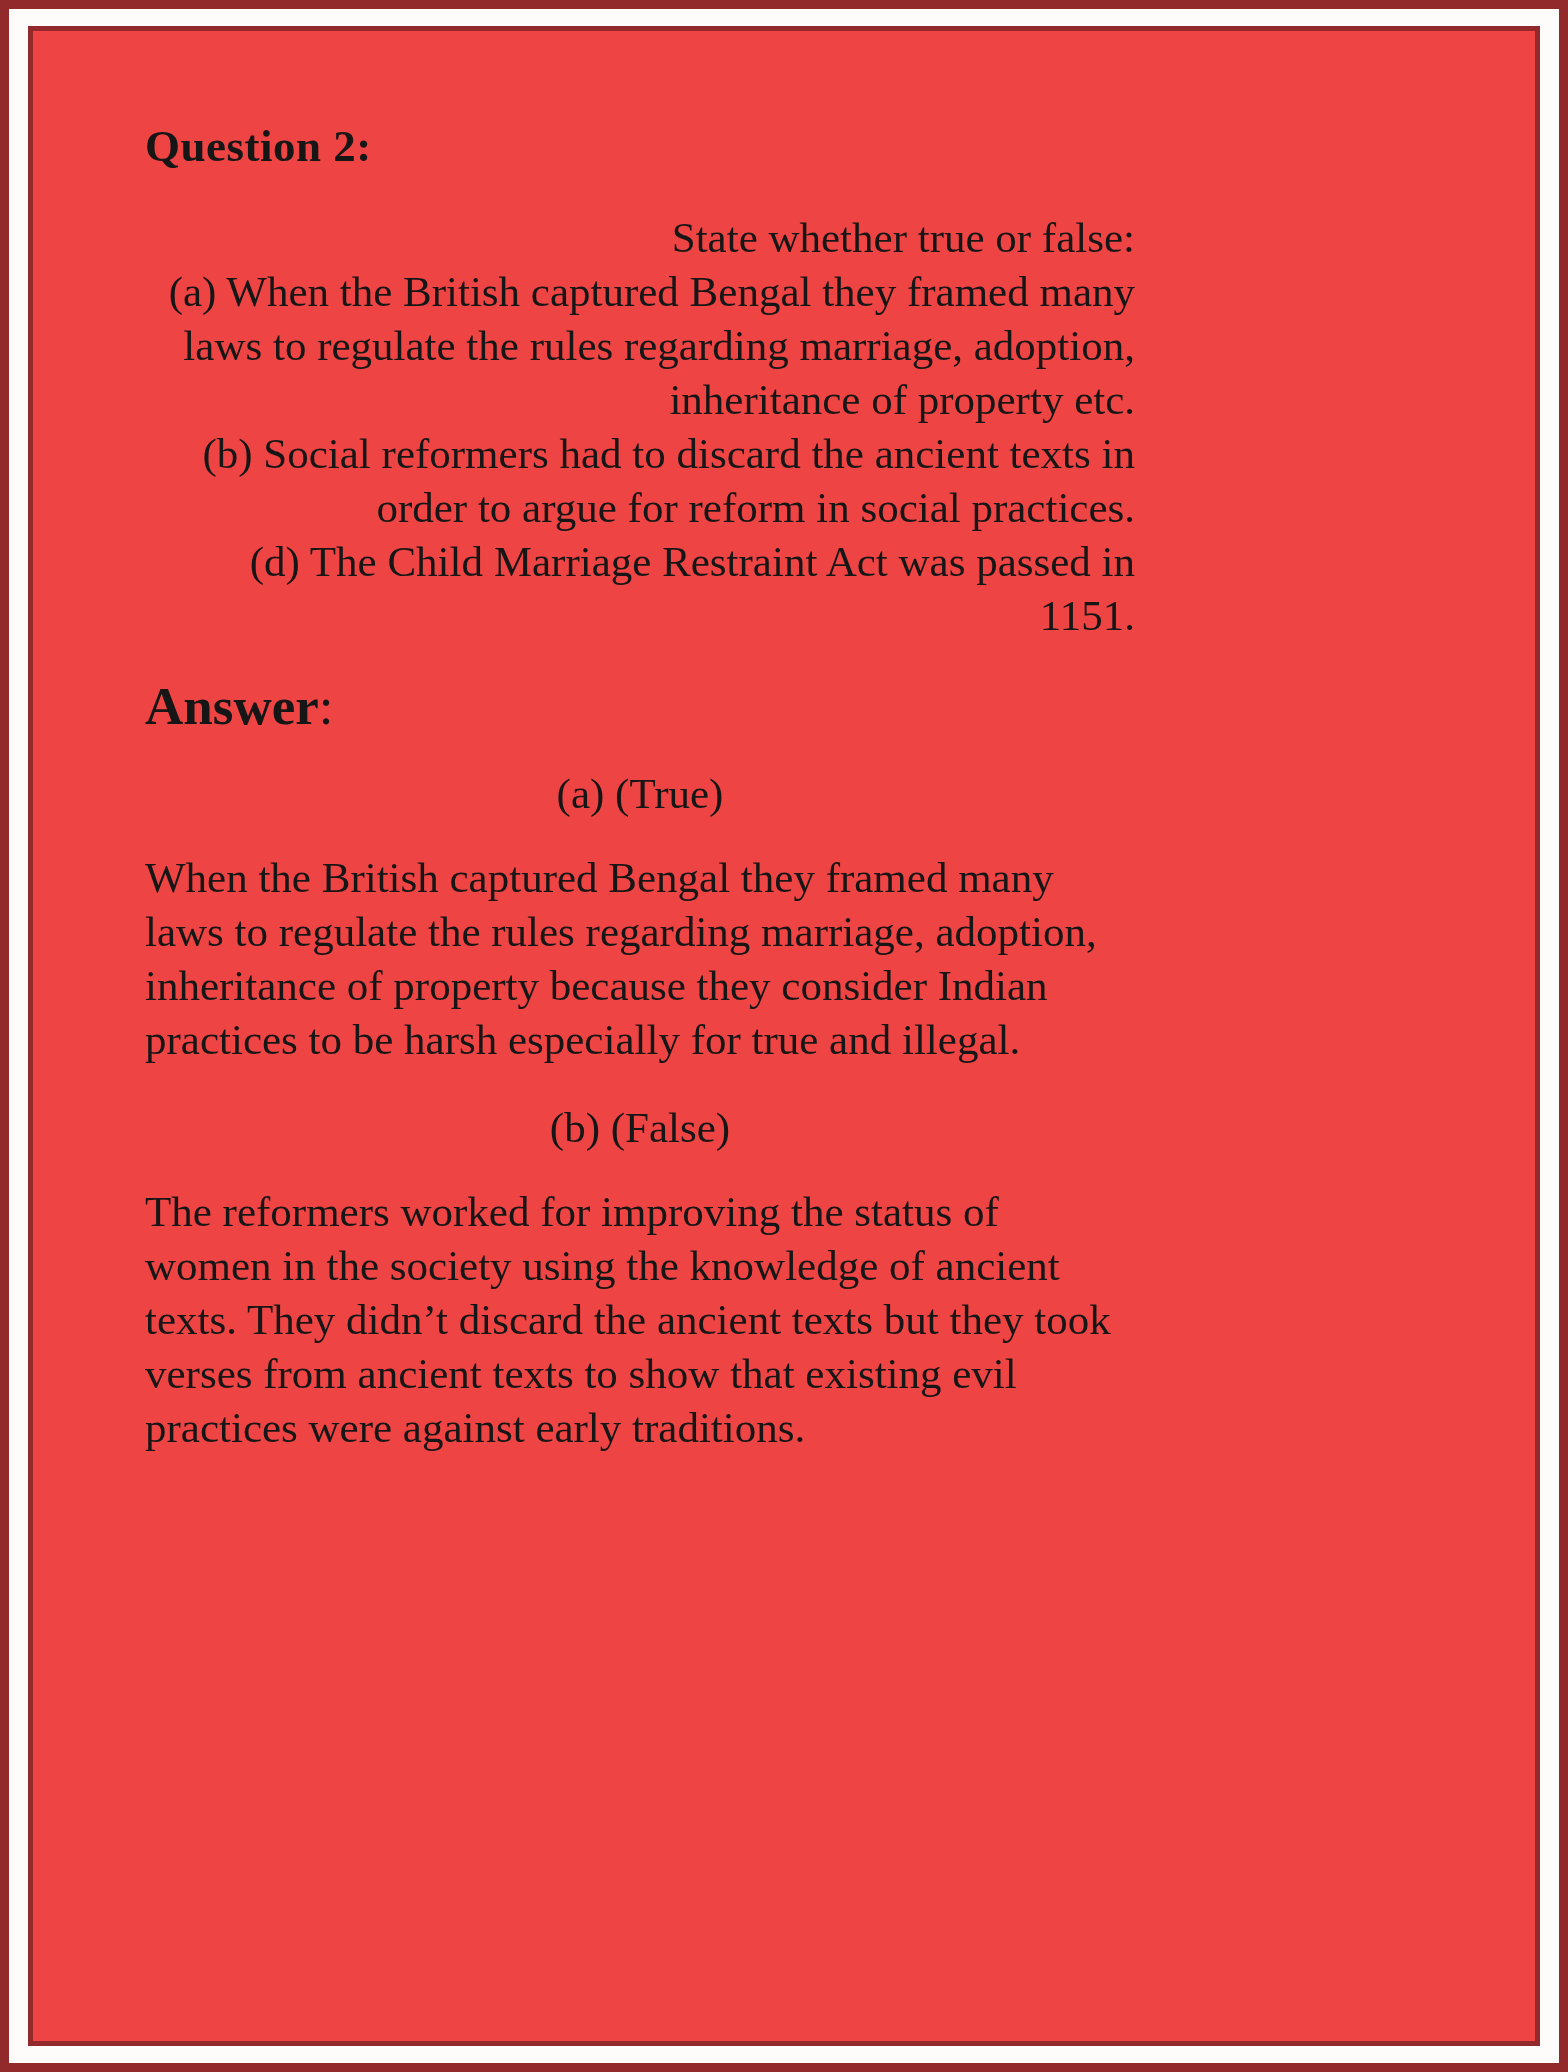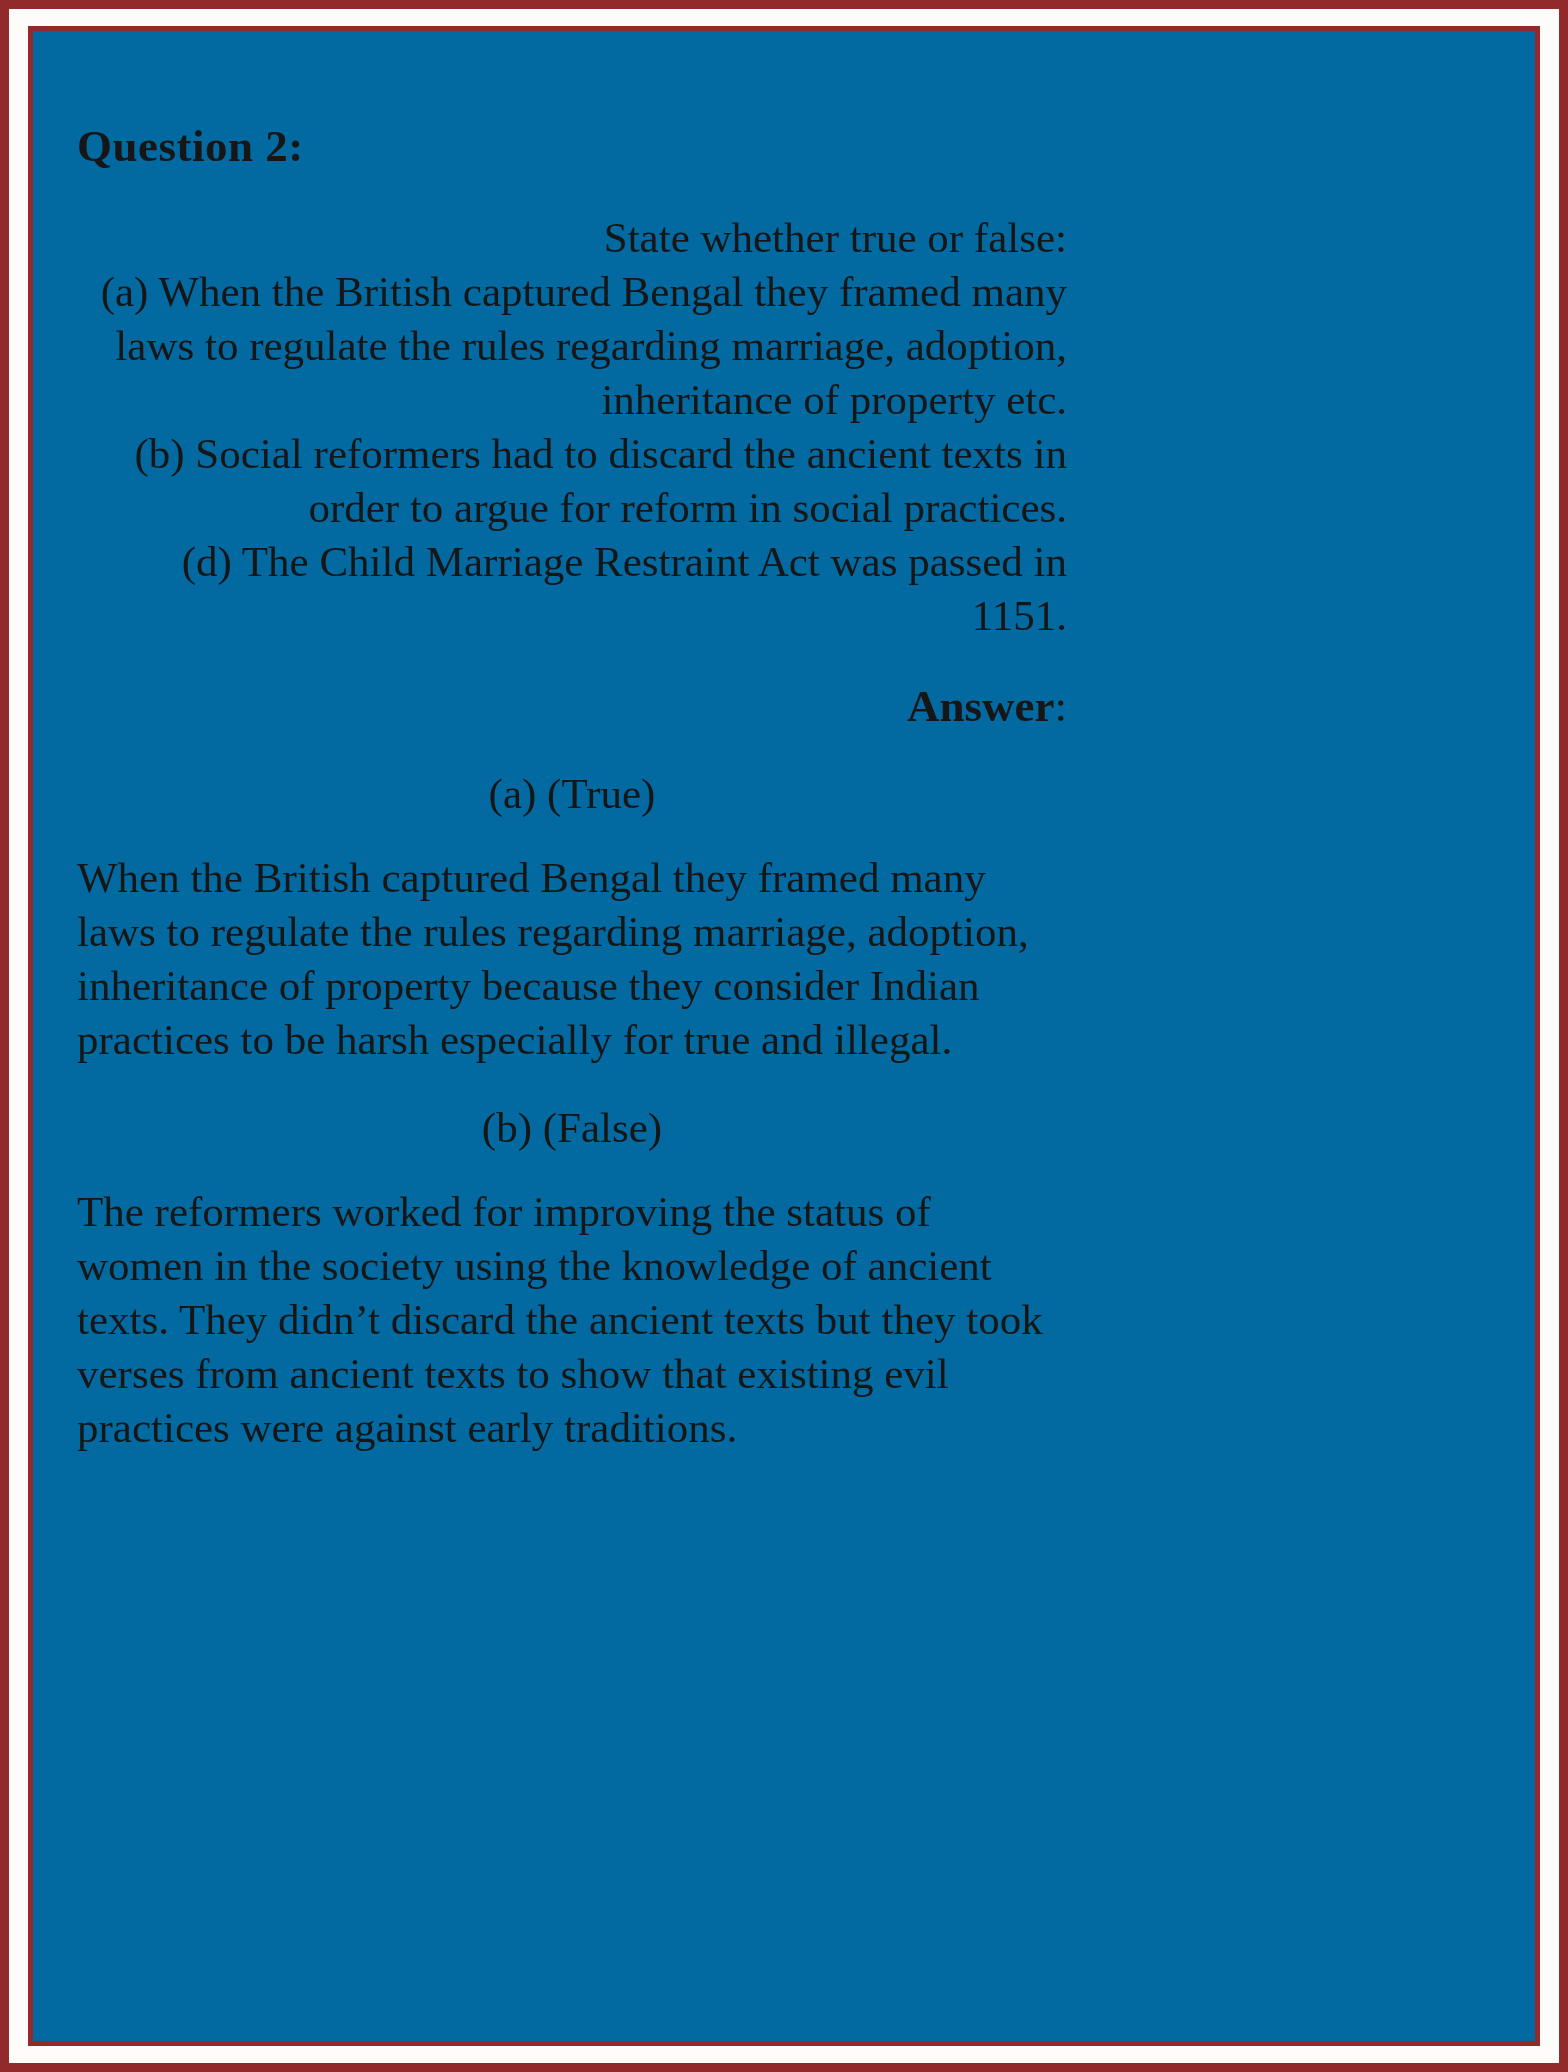--- a/index.html
+++ b/index.html
@@ -13,22 +13,22 @@
     box-sizing: border-box;
     background: #fdfcfa;
     border: 9px solid #92292b;
     padding: 17px 19px;
   }
   .page-inner {
     width: 100%;
     height: 100%;
     box-sizing: border-box;
     border: 5px solid #92292b;
-    background: #0369a1;
-    padding: 88px 95px 0 44px;
+    background: #ef4444;
+    padding: 88px 95px 0 112px;
     overflow: hidden;
   }
   .doc {
     font-family: "Liberation Serif", "DejaVu Serif", serif;
     color: #161616;
     font-size: 43px;
     line-height: 54px;
     max-width: 990px;
   }
   .question-heading {
@@ -39,23 +39,22 @@
   }
   .question-block {
     margin: 0 0 28px 0;
     text-align: right;
   }
   .question-intro,
   .question-item {
     margin: 0;
   }
   .answer-heading {
-    font-size: 45px;
+    font-size: 53px;
     margin: 36px 0 30px 0;
-    text-align: right;
   }
   .answer-heading .bold {
     font-weight: bold;
   }
   .answer-label {
     margin: 34px 0 30px 0;
     text-align: center;
   }
   .answer-text {
     margin: 0 0 34px 0;

